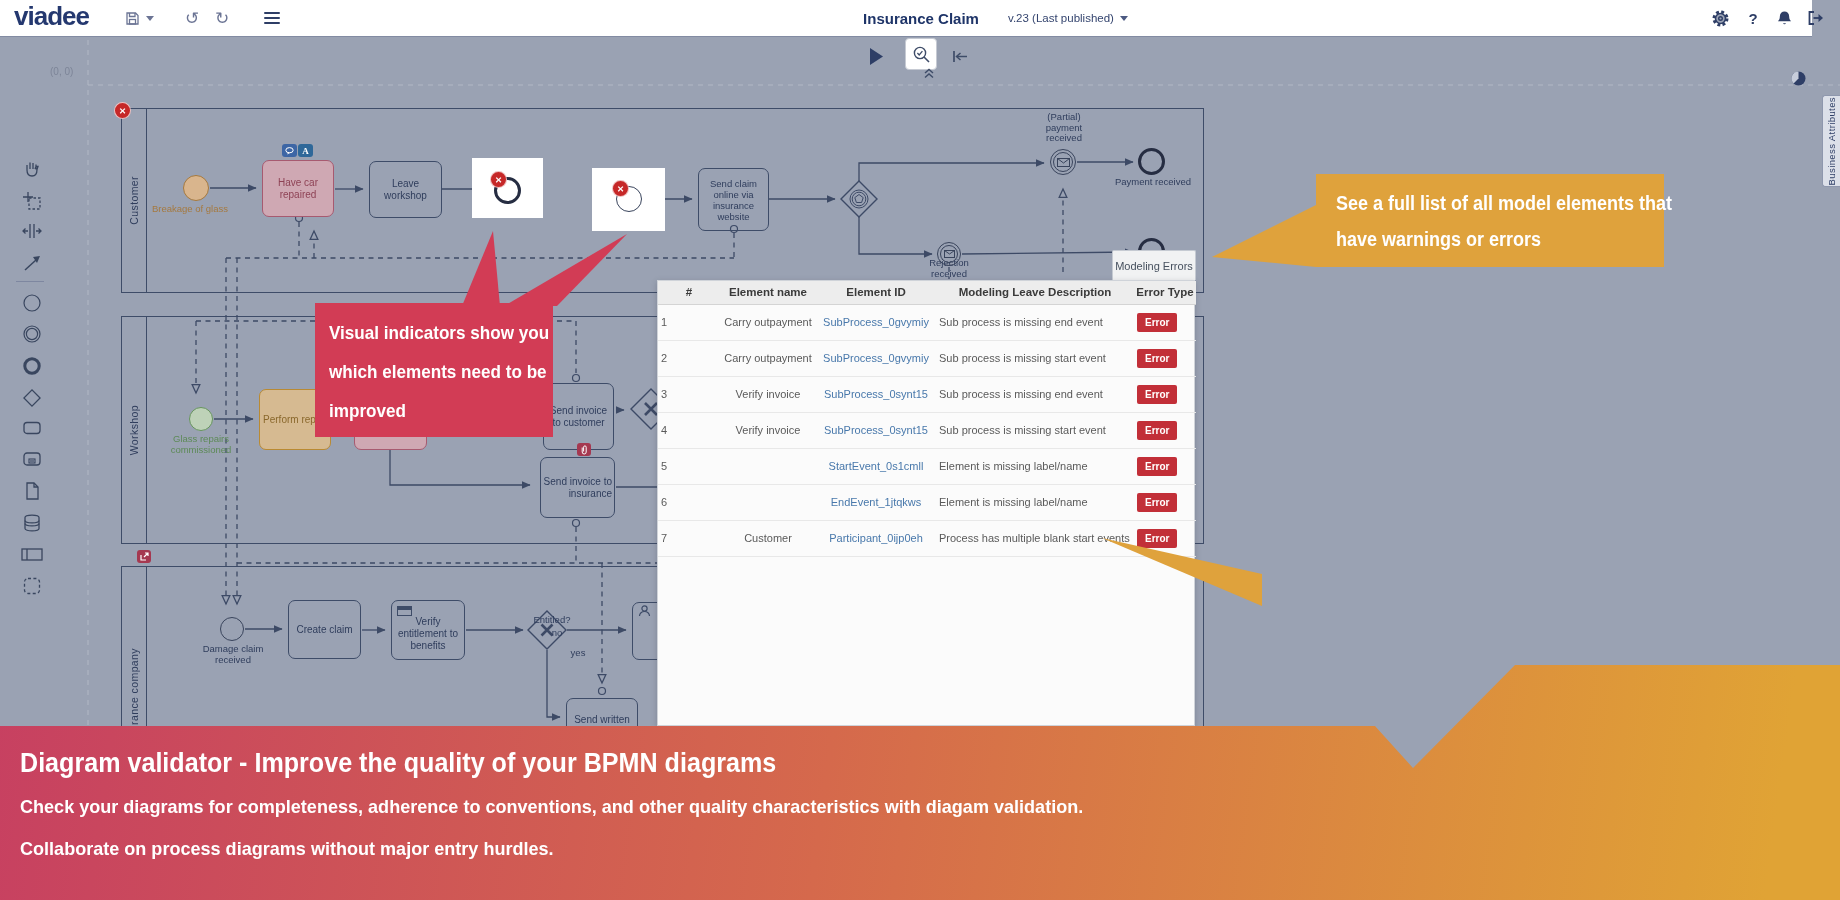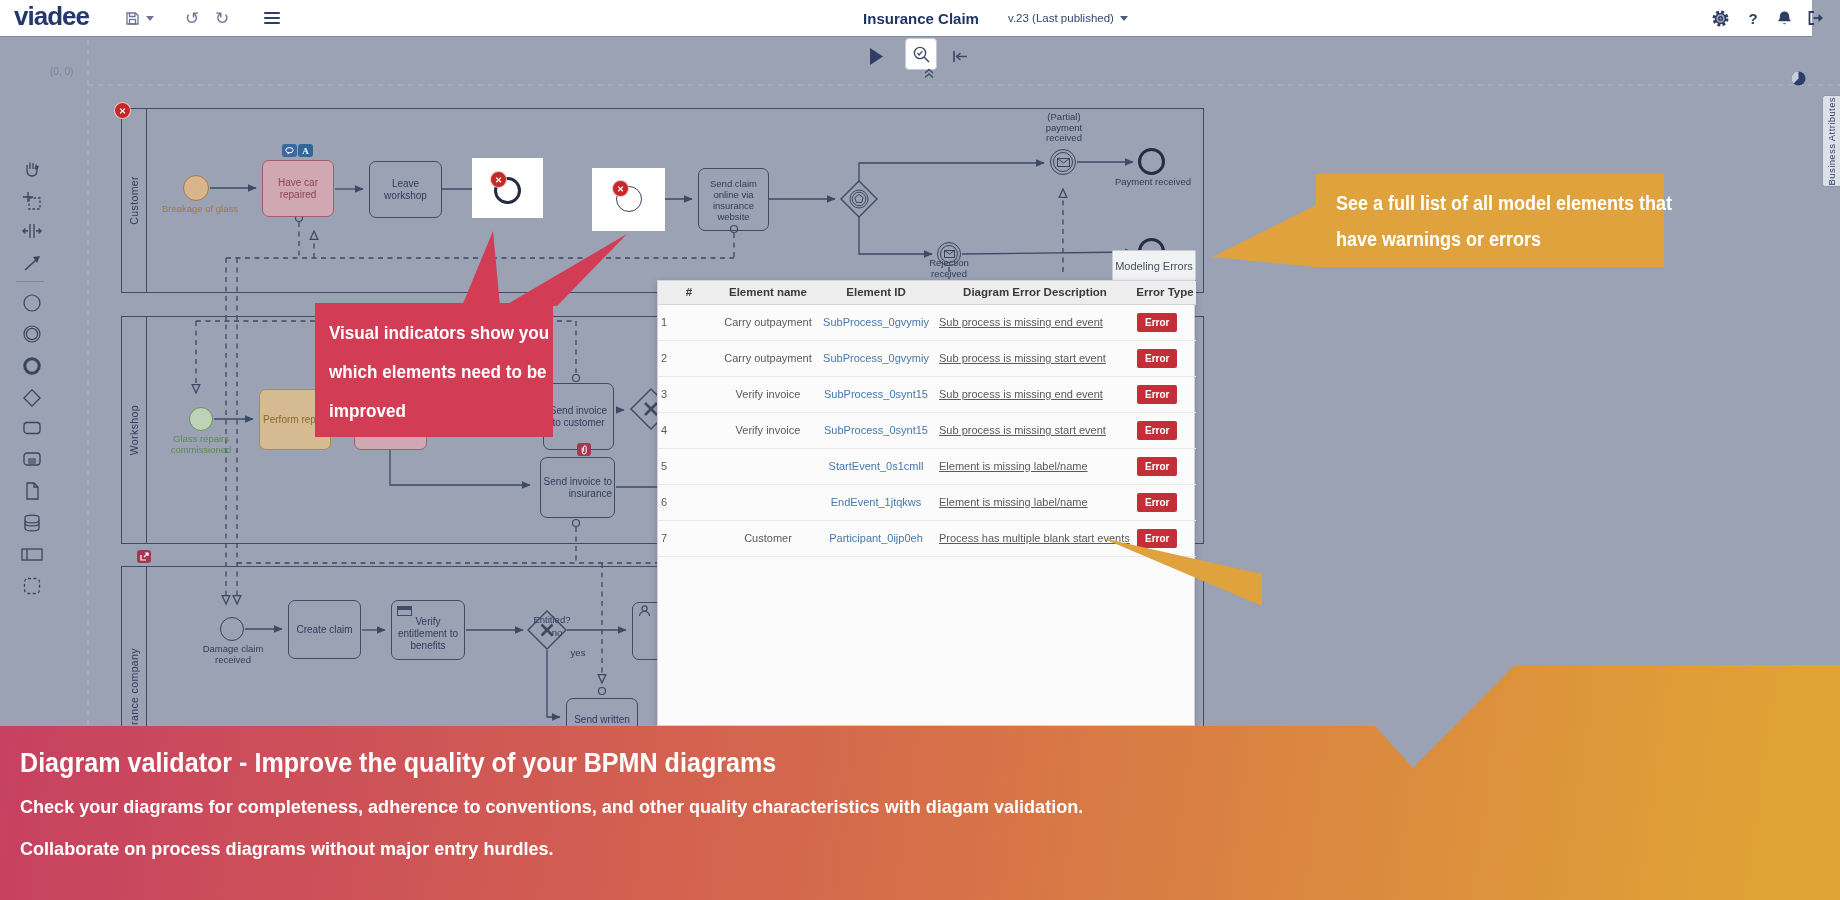--- a/index.html
+++ b/index.html
@@ -47,21 +47,21 @@
   #err-tab{position:absolute;left:1112px;top:250px;width:84px;height:30px;background:#f1f2f3;border:1px solid #c5cad2;border-bottom:none;
            border-radius:2px 2px 0 0;display:flex;align-items:center;justify-content:center;font-size:11px;color:#46505e;z-index:30;box-sizing:border-box;}
   #panel{position:absolute;left:657px;top:280px;width:538px;height:446px;background:#fbfbfb;border:1px solid #cfd3d9;
          box-sizing:border-box;z-index:30;box-shadow:0 2px 6px rgba(40,45,60,.25);}
   #panel table{border-collapse:collapse;width:100%;table-layout:fixed;}
   #panel th{background:#ededed;font-size:11.5px;font-weight:bold;color:#3a3a3a;padding:5px 2px;border-bottom:1px solid #d4d4d4;text-align:center;line-height:13px;}
   #panel td{font-size:11px;color:#5a5a5a;padding:8px 3px;border-bottom:1px solid #e8e8e8;line-height:13px;vertical-align:middle;}
   td.c-num{padding-left:12px;text-align:left;}
   td.c-name{text-align:center;padding:8px 11px;}
   td.c-id{text-align:center;}  td.c-id a{color:#4878ab;text-decoration:none;cursor:pointer;}
-  td.c-desc{text-align:left;padding-left:16px;text-decoration:underline;}
+  td.c-desc{text-align:left;padding-left:16px;}
   .err-badge{display:inline-block;background:#c22f38;color:#fff;font-size:10px;font-weight:bold;
              padding:3px 8px;border-radius:2px;}
   
   .callout{position:absolute;z-index:40;color:#fff;font-weight:bold;}
   #co-red{left:315px;top:303px;width:238px;height:134px;background:#d23c55;padding:10px 0 0 14px;box-sizing:border-box;}
   #co-red .ln{font-size:19px;line-height:39px;transform:scaleX(.9);transform-origin:0 50%;white-space:nowrap;}
   #co-ot{left:1316px;top:174px;width:348px;height:93px;background:#dfa23c;padding:11px 0 0 20px;box-sizing:border-box;}
   #co-ot .ln{font-size:20px;line-height:36px;transform:scaleX(.9);transform-origin:0 50%;white-space:nowrap;}
   #co-ob{left:1262px;top:566px;width:342px;height:56px;background:#dfa23c;display:flex;align-items:center;padding-left:22px;box-sizing:border-box;}
   #co-ob .ln{font-size:20px;transform:scaleX(.9);transform-origin:0 50%;white-space:nowrap;}
@@ -330,21 +330,21 @@
     <g>
       <polygon points="547,611 566,630 547,649 528,630" fill="#9aa2b3" stroke="#3d4a66" stroke-width="1.4"></polygon>
       <path d="M541.5,624.5 L552.5,635.5 M552.5,624.5 L541.5,635.5" stroke="#3d4a66" stroke-width="2.6"></path>
     </g>
   </svg>
 
   <div class="whitebox" style="left:472px;top:158px;width:71px;height:60px;"></div>
   <div class="whitebox" style="left:592px;top:168px;width:73px;height:63px;"></div>
 
   <div class="evt" style="left:183px;top:175px;width:26px;height:26px;background:#d9b58d;border:1.5px solid #a5793f;"></div>
-  <div class="lbl" style="left:155px;top:204px;width:90px;color:#a5793f;">Breakage of glass</div>
+  <div class="lbl" style="left:145px;top:204px;width:90px;color:#a5793f;">Breakage of glass</div>
 
   <div class="evt" style="left:494px;top:177px;width:27px;height:27px;border:3.5px solid #262d42;"></div>
   <div class="evt" style="left:616px;top:186px;width:26px;height:26px;border:1.5px solid #39445c;"></div>
 
   <div class="evt" style="left:1050px;top:149px;width:26px;height:26px;border:1.5px solid #39445c;display:flex;align-items:center;justify-content:center;">
     <div class="evt" style="position:static;width:20px;height:20px;border:1px solid #39445c;display:flex;align-items:center;justify-content:center;">
       <svg width="13" height="9">
           <rect x="0.5" y="0.5" width="12" height="8" fill="none" stroke="#39445c"></rect>
           <path d="M0.5,0.5 L6.5,5 L12.5,0.5" fill="none" stroke="#39445c"></path>
         </svg>
@@ -425,21 +425,21 @@
           <col style="width:96px">
           <col style="width:120px">
           <col style="width:198px">
           <col style="width:62px">
         </colgroup>
       <thead>
         <tr>
           <th>#</th>
           <th>Element name</th>
           <th>Element ID</th>
-          <th>Diagram Error Description</th>
+          <th>Modeling Leave Description</th>
           <th>Error Type</th>
         </tr>
       </thead>
       <tbody id="rows">
     <tr>
       <td class="c-num">1</td>
       <td class="c-name">Carry outpayment</td>
       <td class="c-id"><a>SubProcess_0gvymiy</a></td>
       <td class="c-desc">Sub process is missing end event</td>
       <td class="c-type"><span class="err-badge">Error</span></td>

